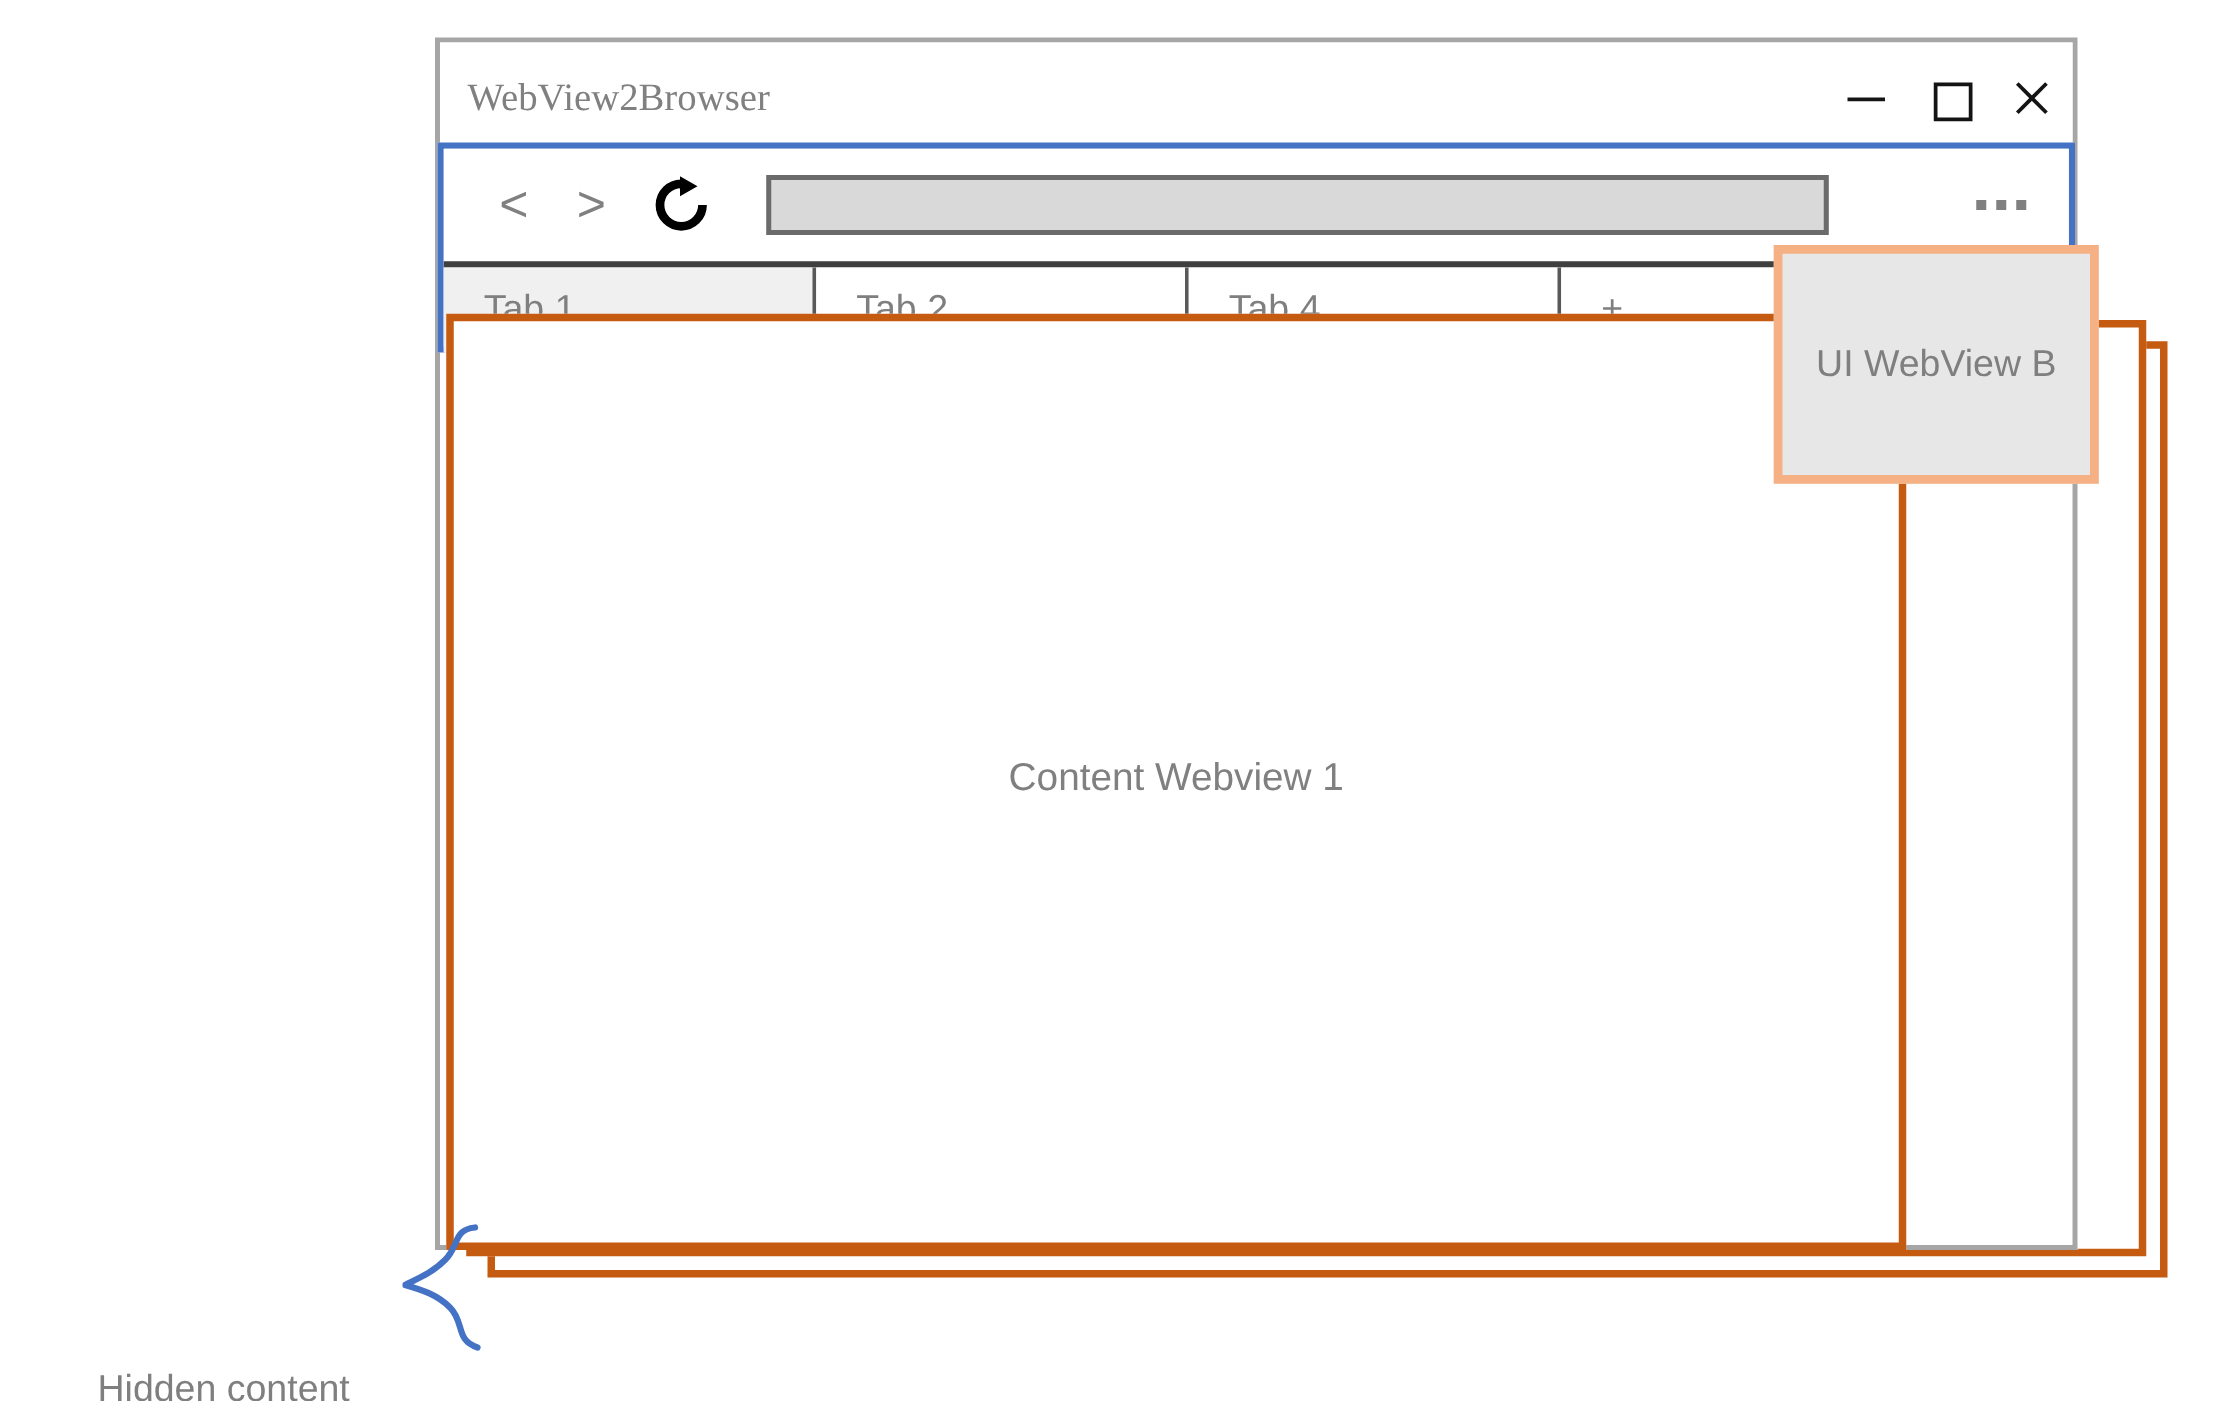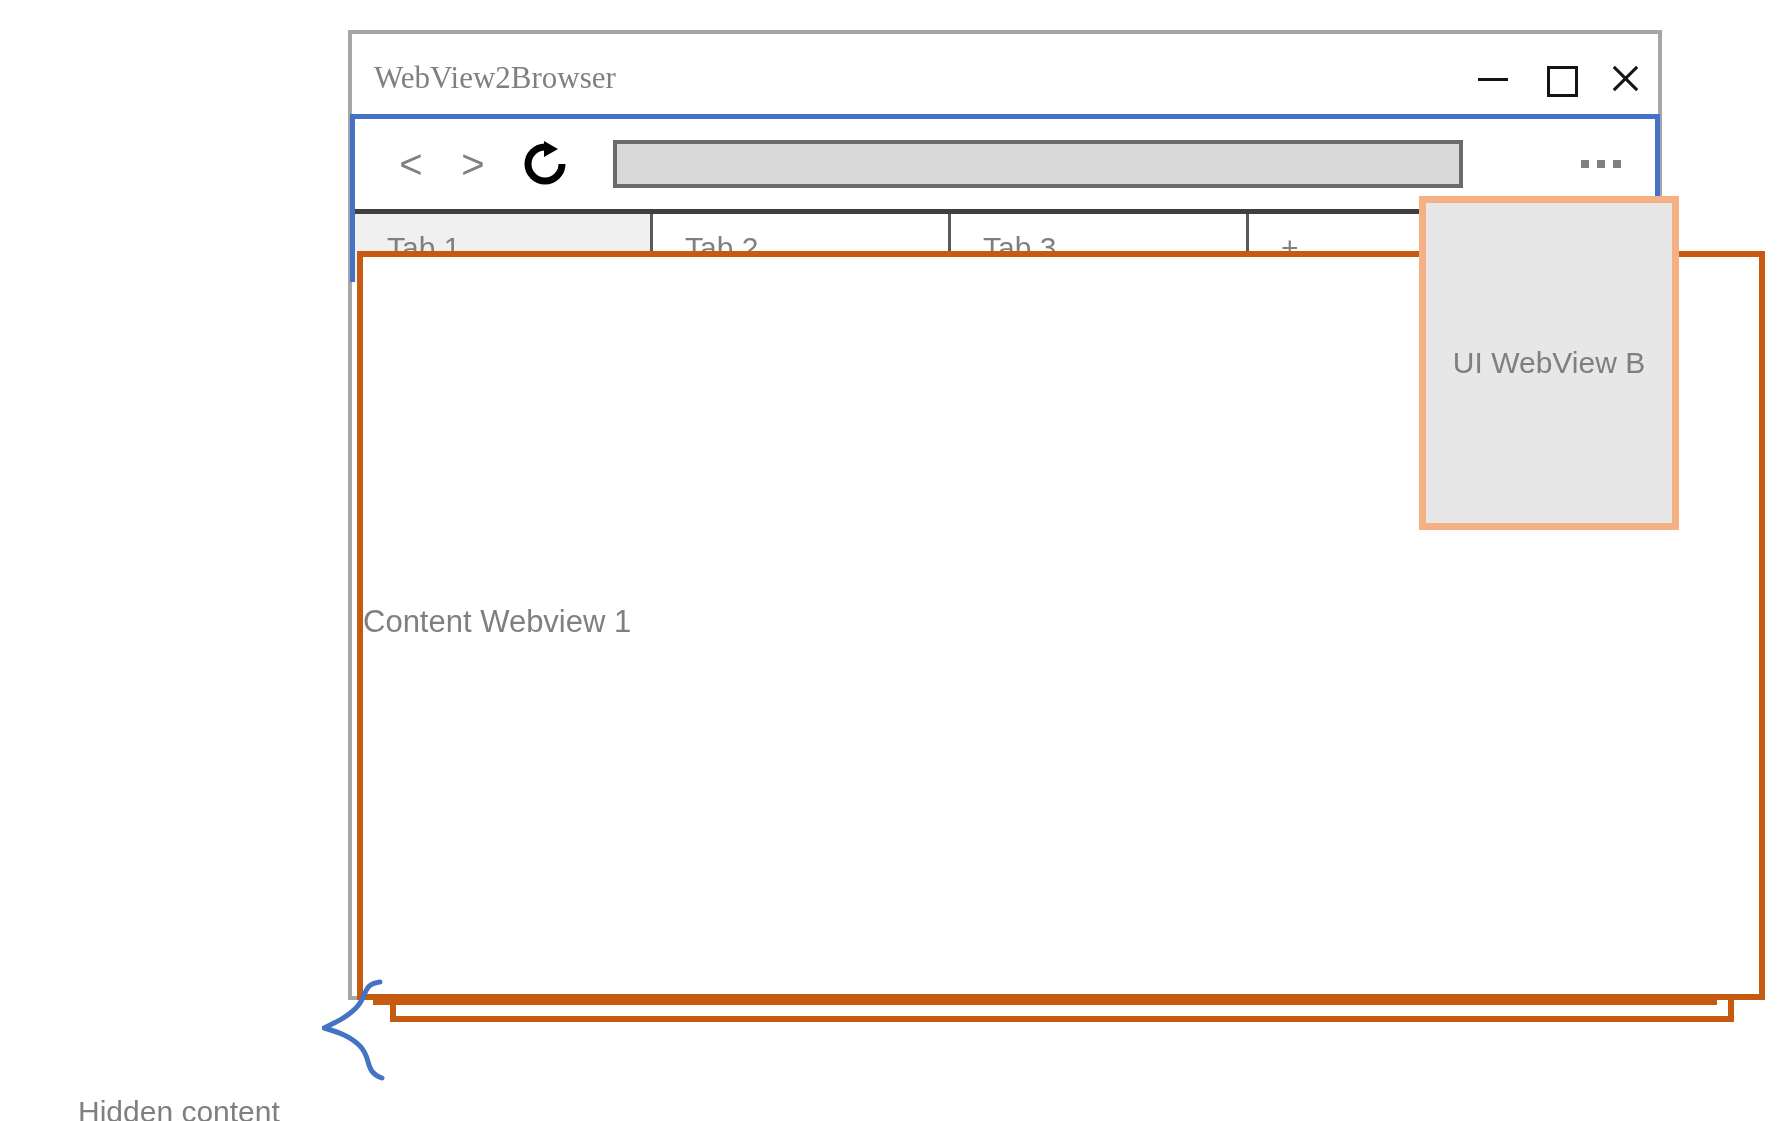--- a/index.html
+++ b/index.html
@@ -128,36 +128,36 @@
   .tab.active { background: #f0f0f0; }
   #tab-1 { width: 298px; }
   #tab-2 { width: 298px; }
   #tab-3 { width: 298px; }
   #tab-new { width: 300px; border-right: none; }
 
   
   #content-webview-1 {
     position: absolute;
     left: 357px; top: 251px;
-    width: 1408px; height: 749px;
+    width: 1168px; height: 749px;
     border: 6px solid #c55a11;
     background: #ffffff;
     z-index: 5;
-    display: flex; align-items: center; 
+    display: flex; align-items: center; justify-content: center;
   }
   #content-webview-1-label {
     font-size: 31px; color: #808080; white-space: pre;
     margin-top: -8px;
   }
 
   
   #ui-webview-b {
     position: absolute;
     left: 1419px; top: 196px;
-    width: 260px; height: 334px;
+    width: 260px; height: 191px;
     background: #e7e7e7;
     border: 7px solid #f5b183;
     z-index: 8;
     display: flex; align-items: center; justify-content: center;
   }
   #ui-webview-b-label {
     font-size: 30px; color: #7f7f7f; white-space: pre;
   }
 
   
@@ -218,21 +218,21 @@
       </div>
 
       <div id="tab-strip">
         <div class="tab active" id="tab-1">
           <span>Tab 1</span>
         </div>
         <div class="tab" id="tab-2">
           <span>Tab 2</span>
         </div>
         <div class="tab" id="tab-3">
-          <span>Tab 3</span>
+          <span>Tab 4</span>
         </div>
         <div class="tab" id="tab-new">
           <span>+</span>
         </div>
       </div>
 
     </div>
   </div>
 
   <div id="ui-webview-b">

